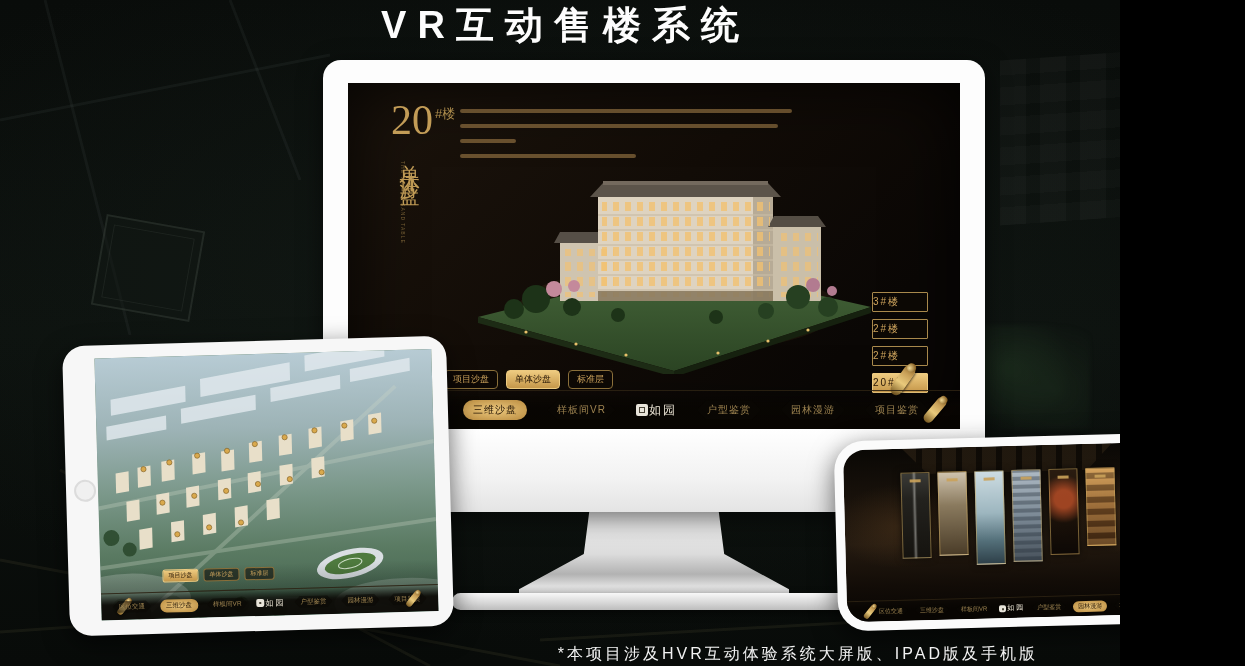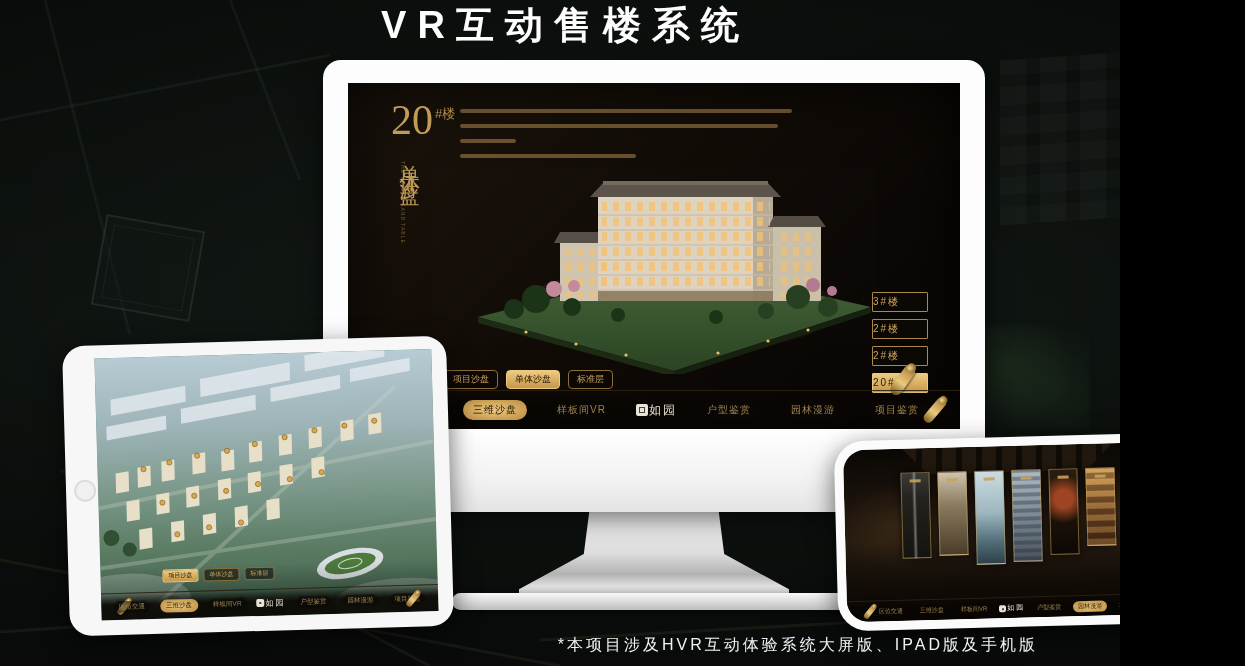--- a/index.html
+++ b/index.html
@@ -17,21 +17,21 @@
     background:repeating-linear-gradient(90deg, rgba(255,255,255,.028) 0 26px, transparent 26px 40px),
                repeating-linear-gradient(0deg, rgba(255,255,255,.022) 0 18px, transparent 18px 30px);}
   .riverside{position:absolute;left:1180px;top:205px;width:65px;height:215px;
     background:linear-gradient(180deg,rgba(120,140,125,.10),rgba(60,80,65,.08));}
   .grove{position:absolute;left:970px;top:325px;width:120px;height:105px;filter:blur(2px);
     background:radial-gradient(circle at 30% 40%, rgba(45,75,45,.35), transparent 62%),
                radial-gradient(circle at 72% 62%, rgba(40,65,40,.30), transparent 62%);}
   
   .page-title{position:absolute;z-index:5;top:0;left:0;width:100%;text-align:center;
     font-size:38px;font-weight:bold;color:#fdfdfd;letter-spacing:11px;text-indent:11px;}
-  .footnote{position:absolute;z-index:5;right:82px;bottom:10px;
+  .footnote{position:absolute;z-index:5;right:82px;bottom:1px;
     font-size:16px;letter-spacing:3px;color:#f2f2f2;}
   
   .tab{border:1px solid #8a6f3a;color:#cda35c;background:rgba(12,8,4,.55);
     border-radius:4px;font-size:9px;padding:2px 8px;white-space:nowrap;}
   .tab.active{background:linear-gradient(180deg,#eecb80,#c5974a);color:#241404;border-color:#ecca80;}
   .m-item{position:relative;padding:3px 10px;color:#9d8350;font-size:10px;letter-spacing:1px;
     white-space:nowrap;background:rgba(10,7,3,.5);
     clip-path:polygon(0 50%,14% 4%,86% 4%,100% 50%,86% 96%,14% 96%);}
   .m-item.active{background:radial-gradient(ellipse at center,#ecc87e,#b98b3f);color:#231404;
     clip-path:none;border-radius:10px;}

